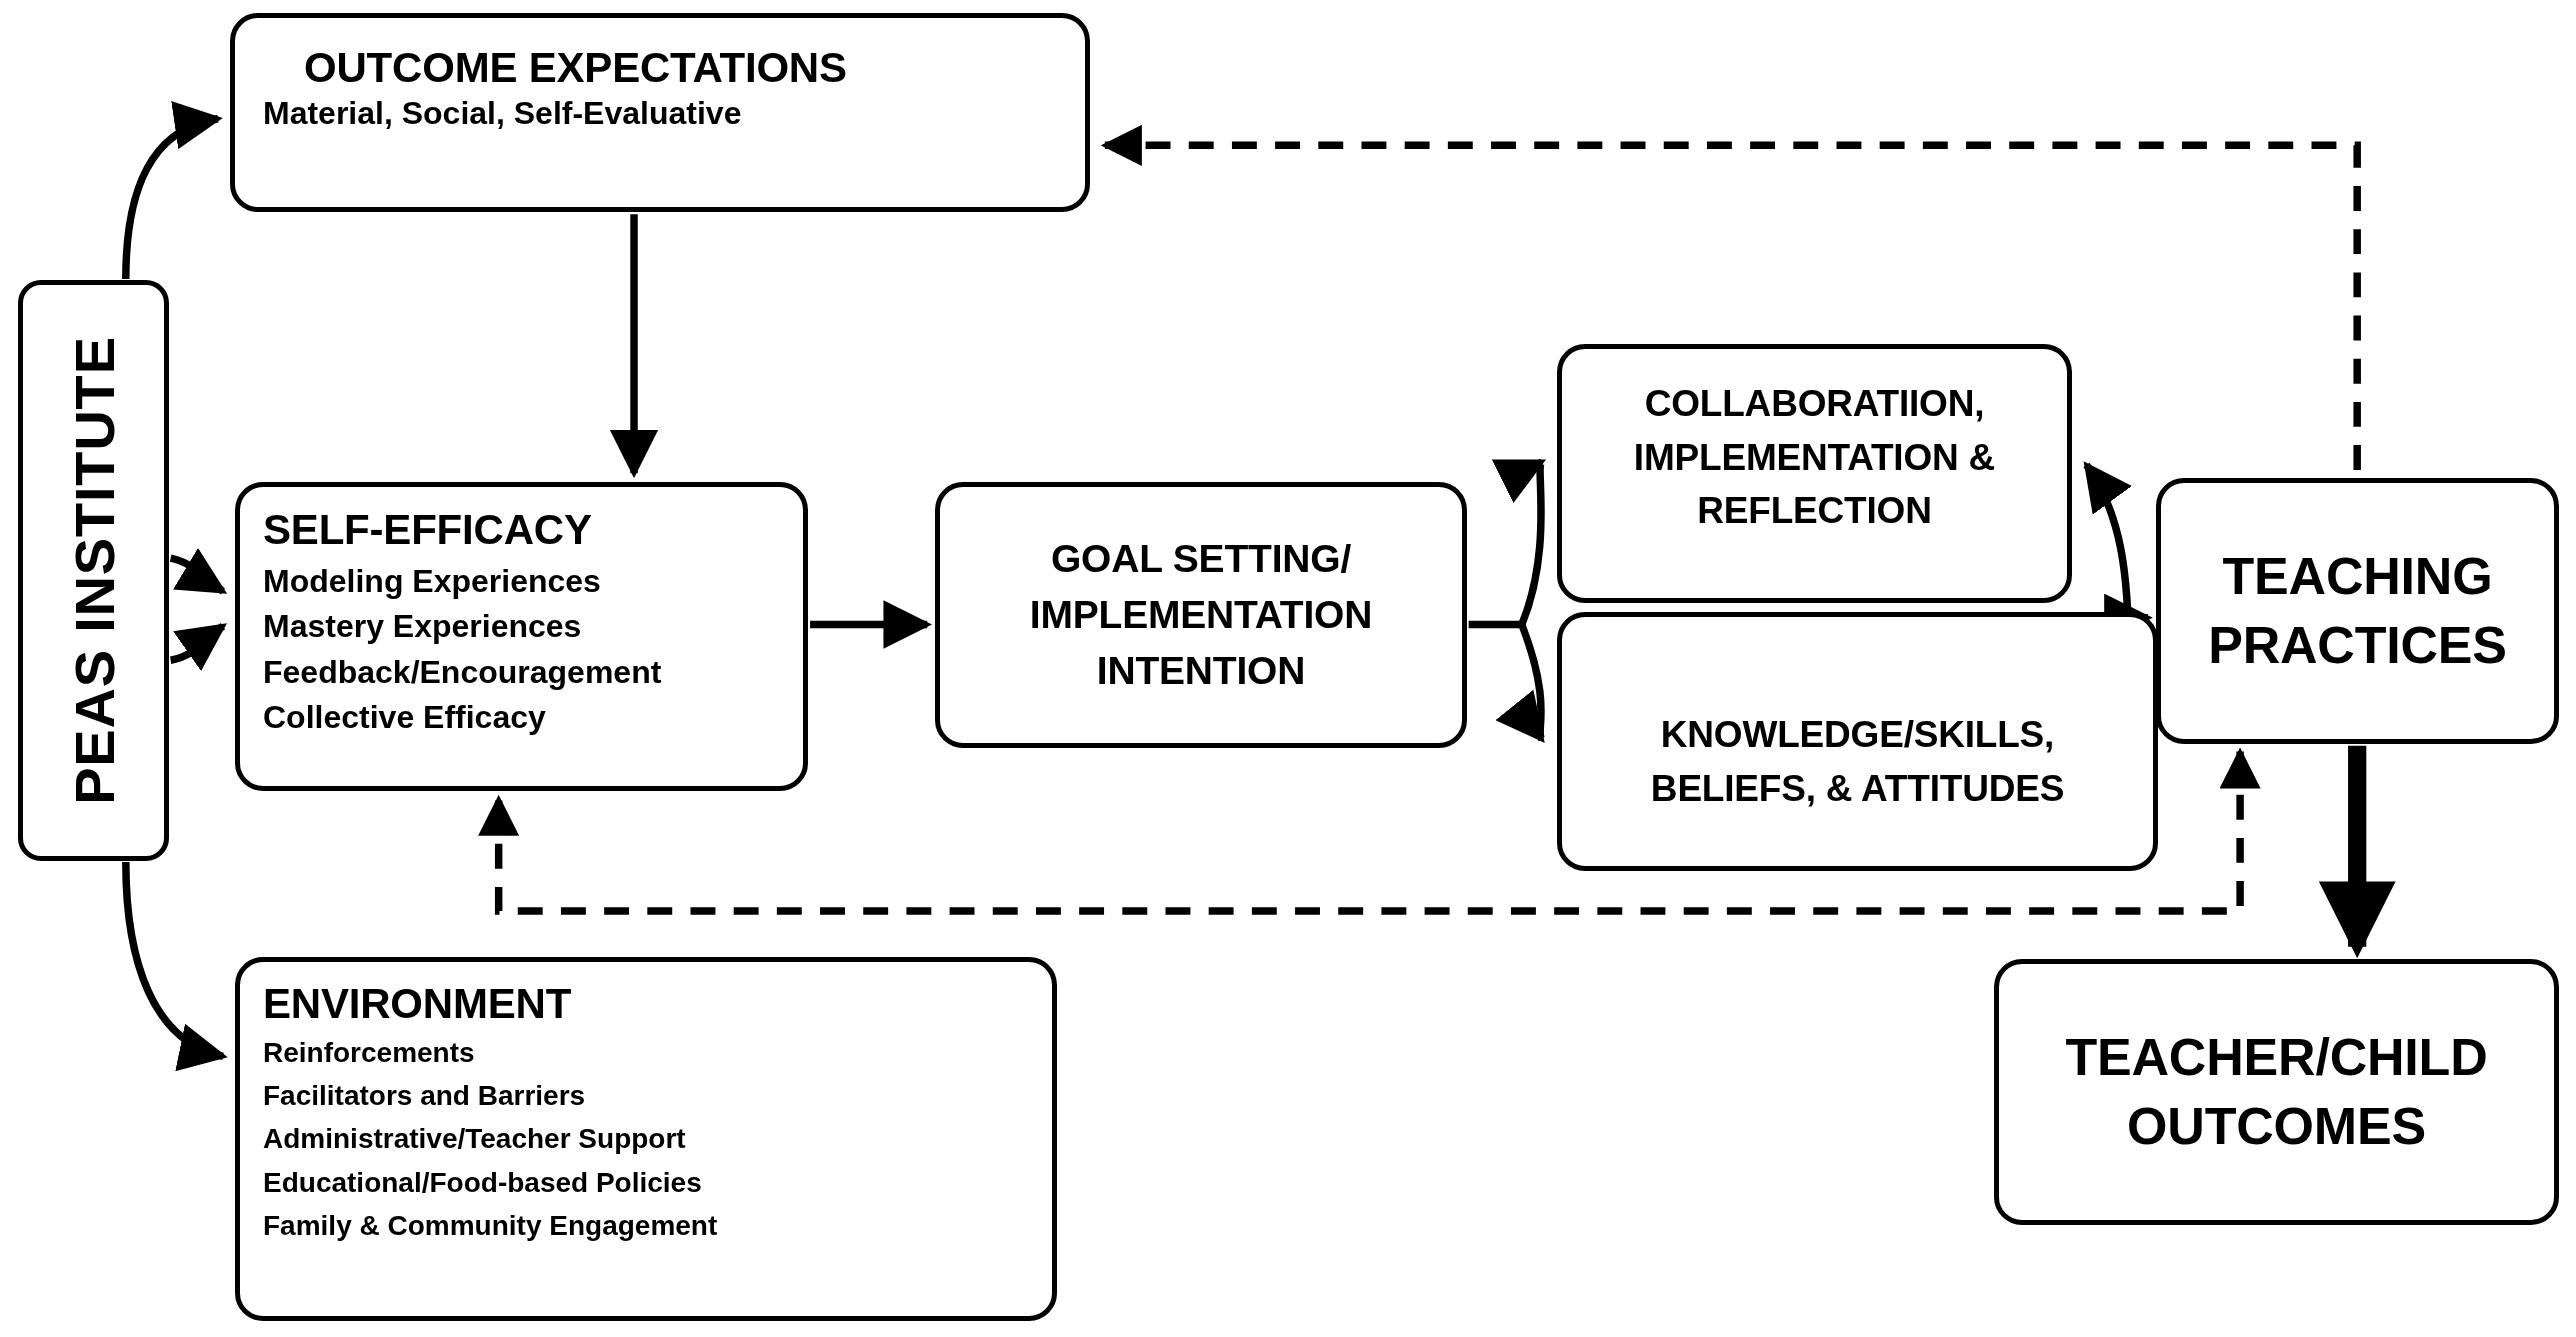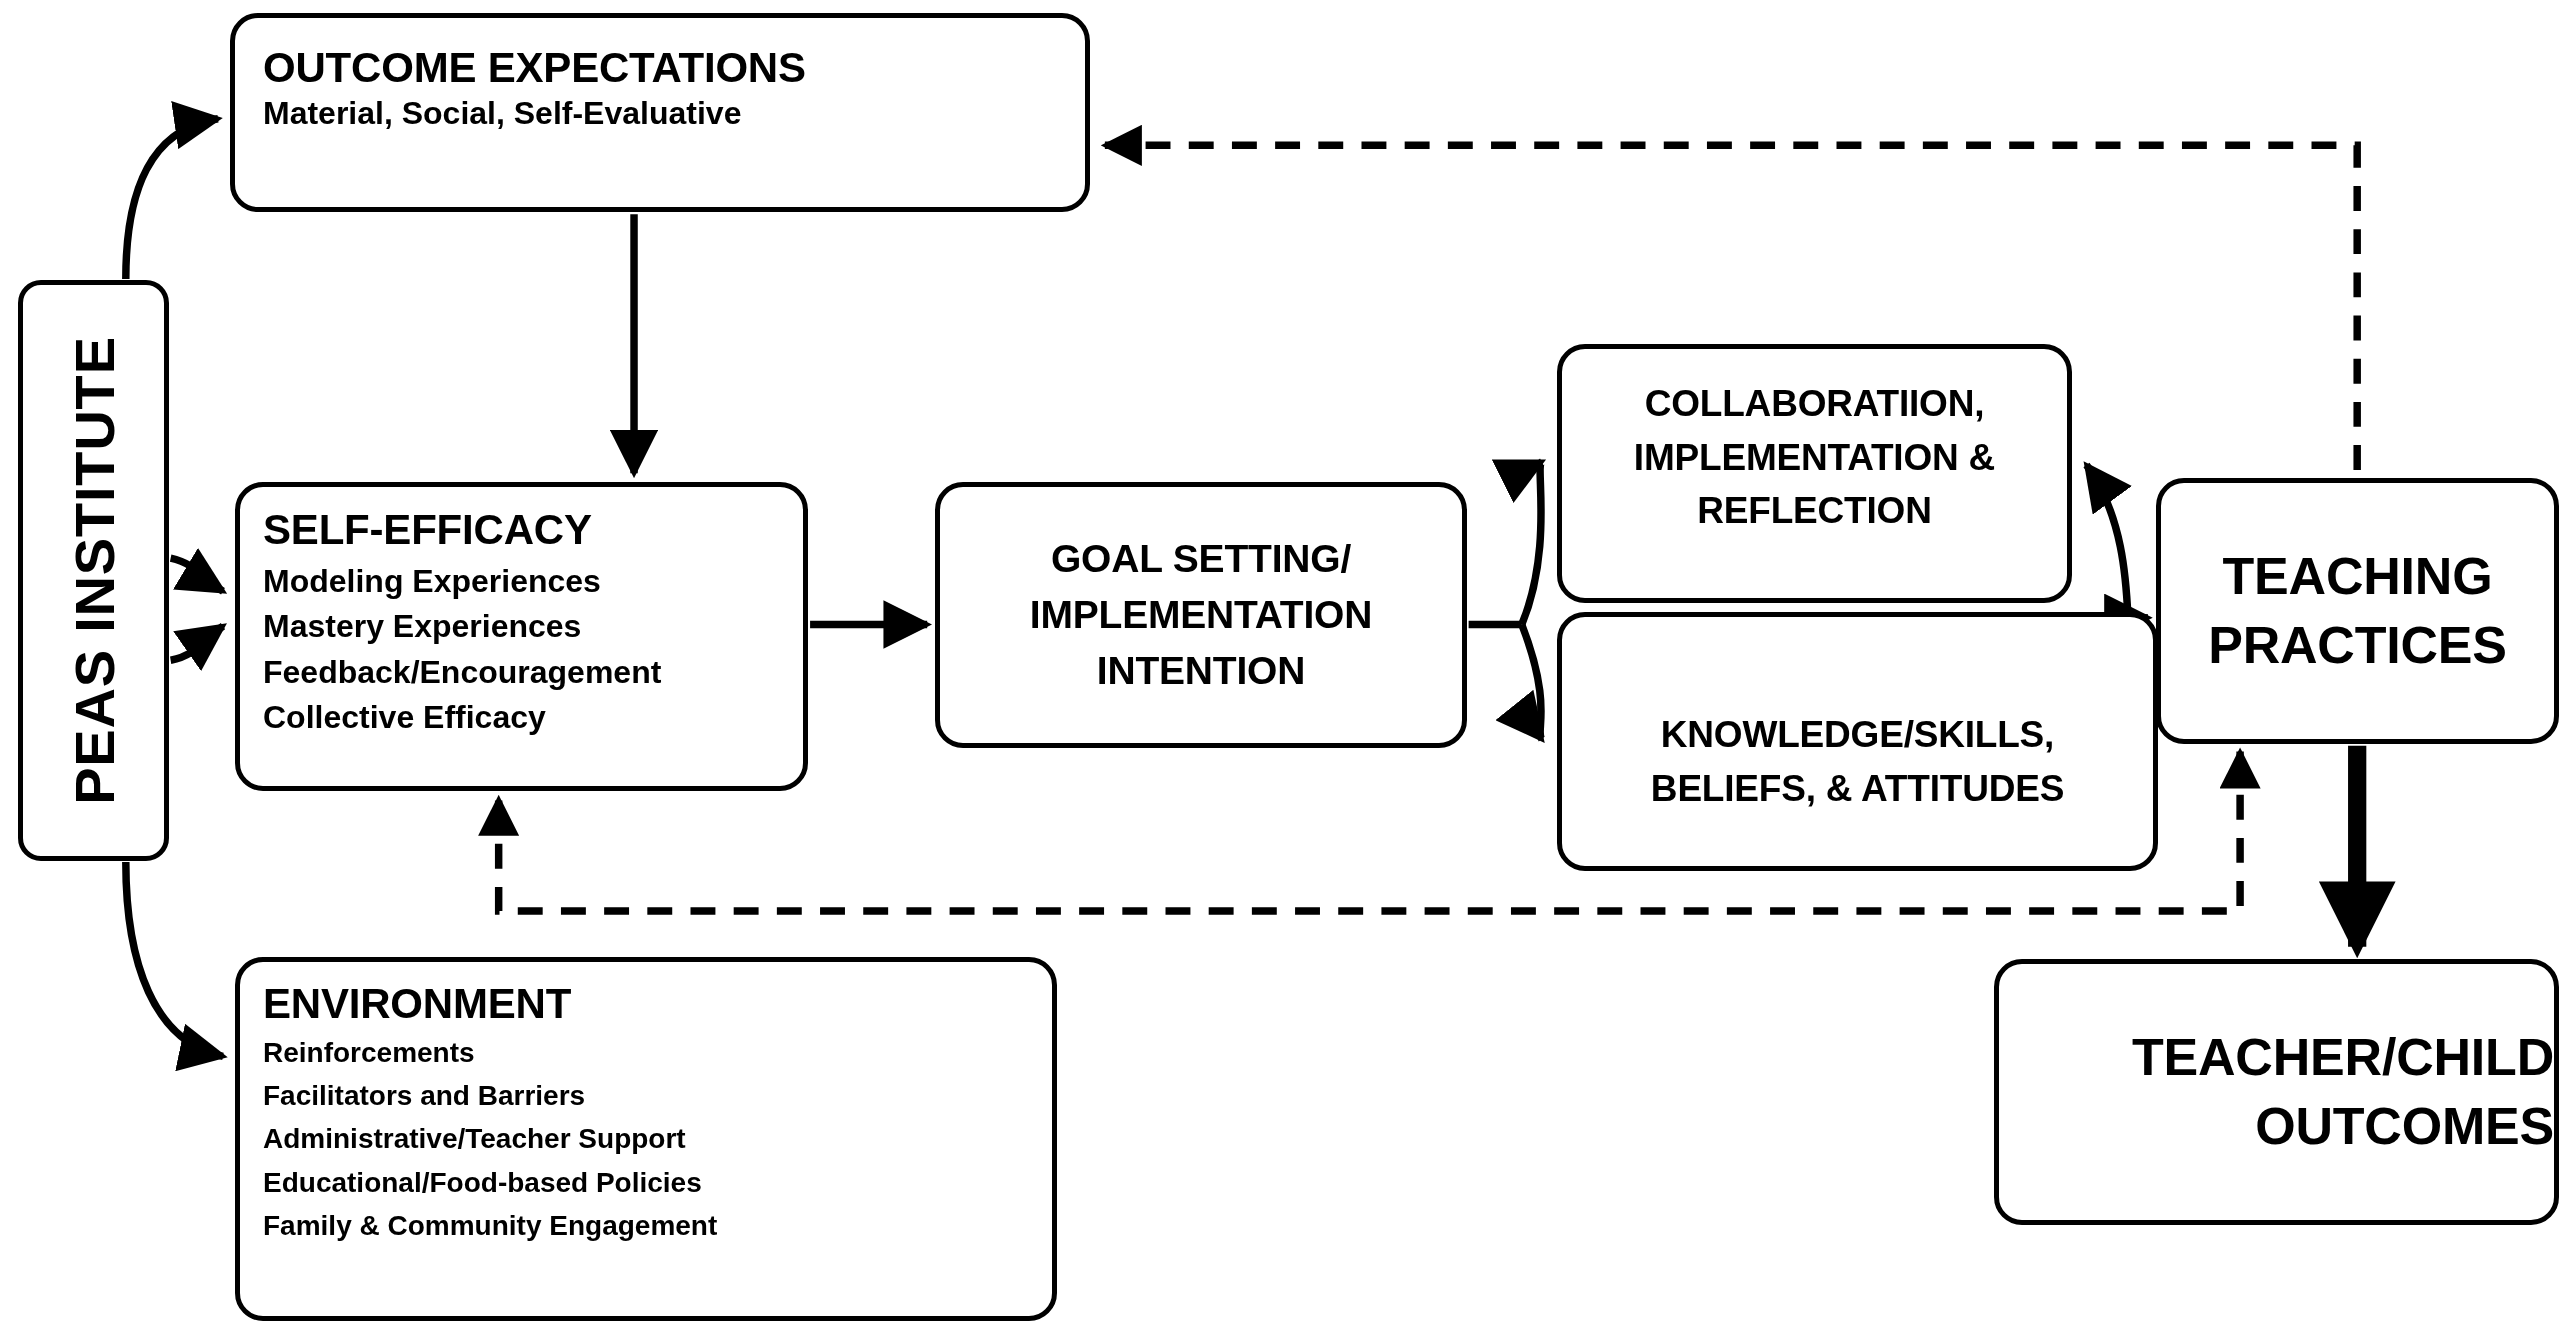--- a/index.html
+++ b/index.html
@@ -61,21 +61,21 @@
   }
   
   #outcome-expectations {
     left: 230px;
     top: 13.3px;
     width: 860px;
     height: 199px;
     justify-content: flex-start;
     padding: 25px 0 0 28px;
   }
-  #outcome-expectations .title { font-size: 42px; line-height: 1.18; }
+  #outcome-expectations .title { font-size: 42px; line-height: 1.18; margin-left: 41px; }
   #outcome-expectations .sub { font-size: 32px; line-height: 1.3; }
   
   #self-efficacy {
     left: 235px;
     top: 482px;
     width: 573px;
     height: 309px;
     justify-content: flex-start;
     padding: 18.3px 0 0 23px;
   }
@@ -145,21 +145,21 @@
     align-items: center;
     text-align: center;
   }
   #teaching-practices .title { font-size: 52px; line-height: 1.33; }
   
   #teacher-child-outcomes {
     left: 1994px;
     top: 959px;
     width: 565px;
     height: 266px;
-    align-items: flex-end;
+    align-items: center;
     text-align: center;
   }
   #teacher-child-outcomes .title { font-size: 52px; line-height: 1.33; }
 </style>
 </head>
 <body>
 
 <div id="stage">
 
   <svg id="connectors" viewBox="0 0 3101 1610" xmlns="http://www.w3.org/2000/svg">

